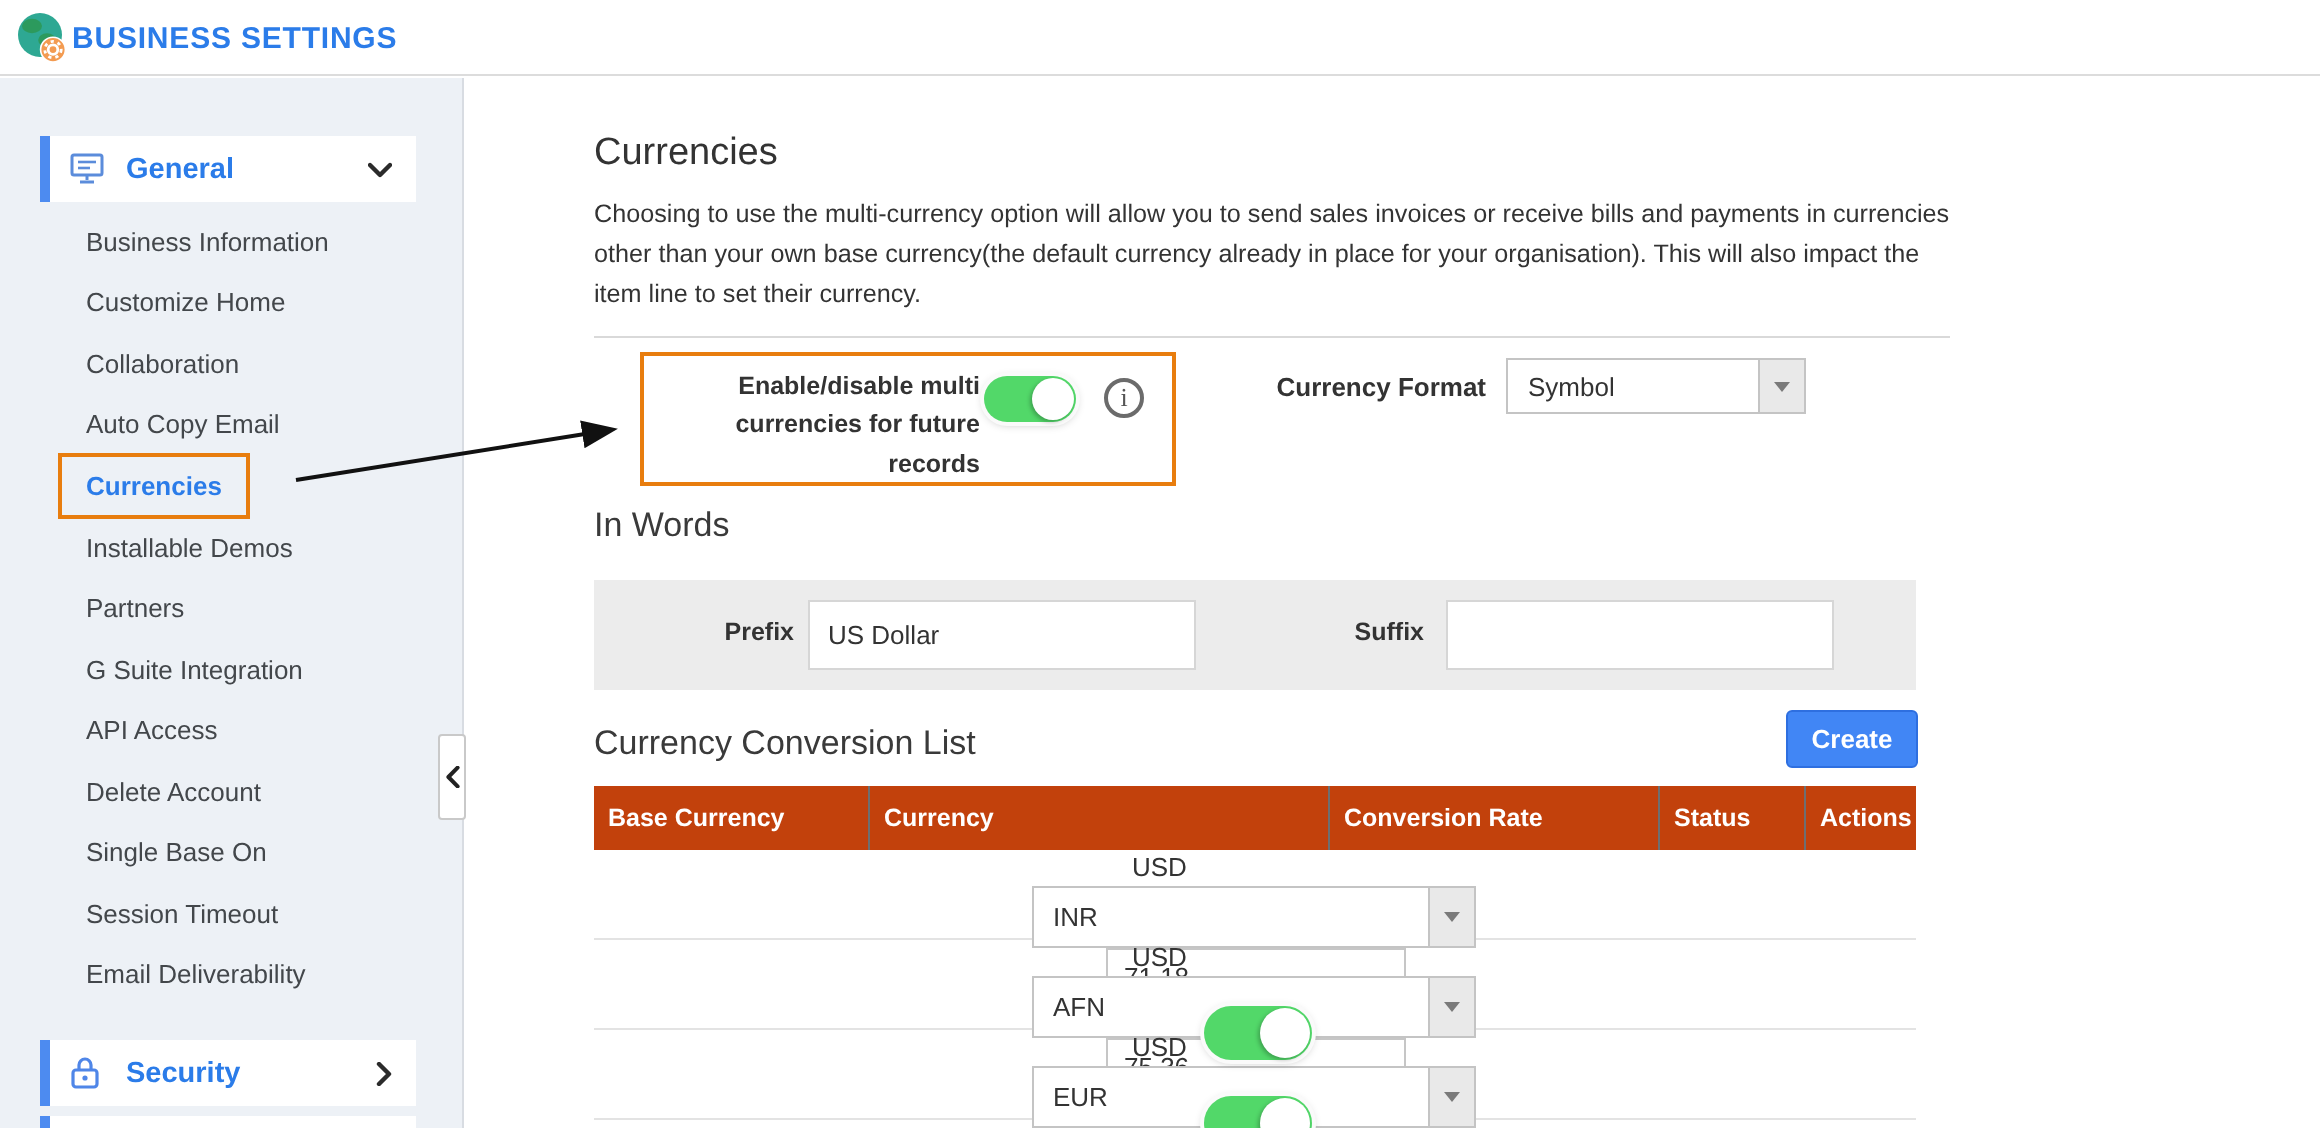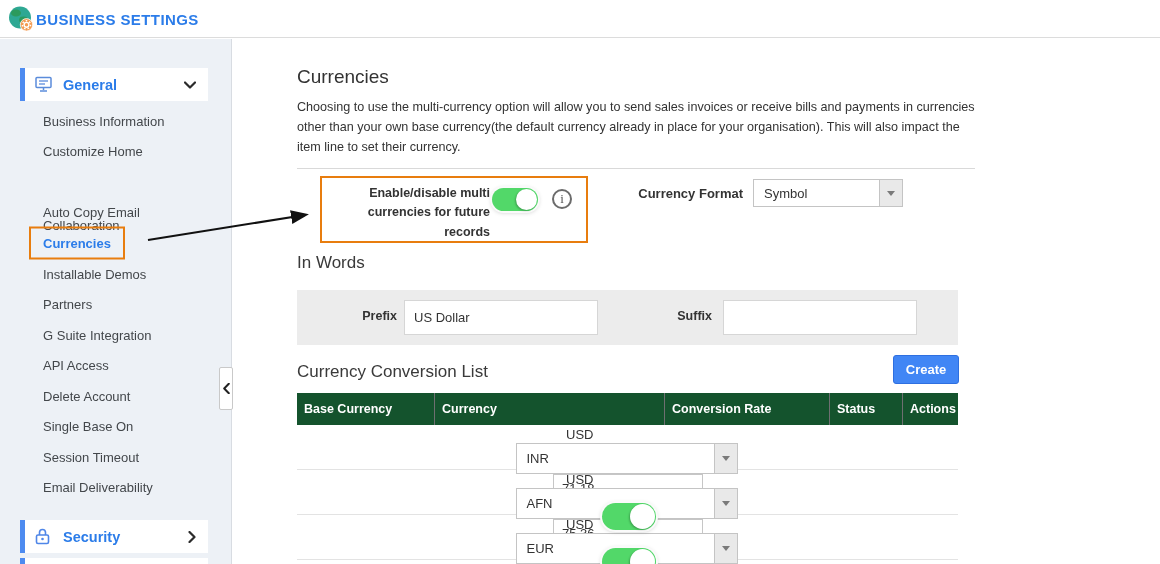--- a/index.html
+++ b/index.html
@@ -47,21 +47,21 @@
   .select.cf { position:absolute; left:520px; top:140px; width:150px; height:28px; }
 
   .section-title { position:absolute; left:64px; font-size:17px; color:#3a3a3a; }
   .inwords-panel { position:absolute; left:64px; top:251px; width:661px; height:55px; background:#ececec; }
   .field-label { position:absolute; font-size:12.5px; font-weight:bold; color:#333; text-align:right; }
   .text-input { position:absolute; top:10px; height:35px; width:194px; border:1px solid #d6d6d6; background:#fff; font-family:"Liberation Sans", sans-serif; font-size:13px; color:#333; padding:0 9px; }
 
   .create-btn { position:absolute; left:660px; top:316px; width:66px; height:29px; background:#4186f5; border:1px solid #2e6fe0; border-radius:3px; color:#fff; font-size:13px; font-weight:bold; display:flex; align-items:center; justify-content:center; cursor:pointer; }
 
   .table { position:absolute; left:64px; top:354px; width:661px; }
-  .thead { display:flex; height:32px; background:#14532d; color:#fff; font-size:12.5px; font-weight:bold; align-items:center; }
+  .thead { display:flex; height:32px; background:#c2410c; color:#fff; font-size:12.5px; font-weight:bold; align-items:center; }
   .th { padding-left:7px; height:100%; display:flex; align-items:center; border-left:1px solid #6e6f71; }
   .th:first-child { border-left:none; }
   .trow { display:flex; height:45px; align-items:center; border-bottom:1px solid #e3e3e3;flex-direction:column; }
   .c-base { width:137px; flex:none; }
   .c-cur  { width:230px; flex:none; }
   .c-rate { width:165px; flex:none; }
   .c-stat { width:73px;  flex:none; }
   .c-act  { width:56px;  flex:none; }
   .base-text { padding-left:7px; font-size:13px; color:#333; }
   .select.row-sel { margin-left:3px; width:222px; height:31px; }
@@ -103,21 +103,21 @@
       <span class="group-label">General</span>
       <span class="chev">
         <svg width="12" height="8" viewBox="0 0 12 8">
             <polyline points="1,1.5 6,6.5 11,1.5" fill="none" stroke="#2b2b2b" stroke-width="2.2" stroke-linecap="round" stroke-linejoin="round"></polyline>
           </svg>
       </span>
     </div>
 
     <div class="subitem" style="top:82px;">Business Information</div>
     <div class="subitem" style="top:112px;">Customize Home</div>
-    <div class="subitem" style="top:143px;margin-top:43px;">Collaboration</div>
+    <div class="subitem" style="top:143px;">Collaboration</div>
     <div class="subitem" style="top:173px;">Auto Copy Email</div>
     <div class="subitem" style="top:204px;"><span class="hl">Currencies</span></div>
     <div class="subitem" style="top:235px;">Installable Demos</div>
     <div class="subitem" style="top:265px;">Partners</div>
     <div class="subitem" style="top:296px;">G Suite Integration</div>
     <div class="subitem" style="top:326px;">API Access</div>
     <div class="subitem" style="top:357px;">Delete Account</div>
     <div class="subitem" style="top:387px;">Single Base On</div>
     <div class="subitem" style="top:418px;">Session Timeout</div>
     <div class="subitem" style="top:448px;">Email Deliverability</div>

